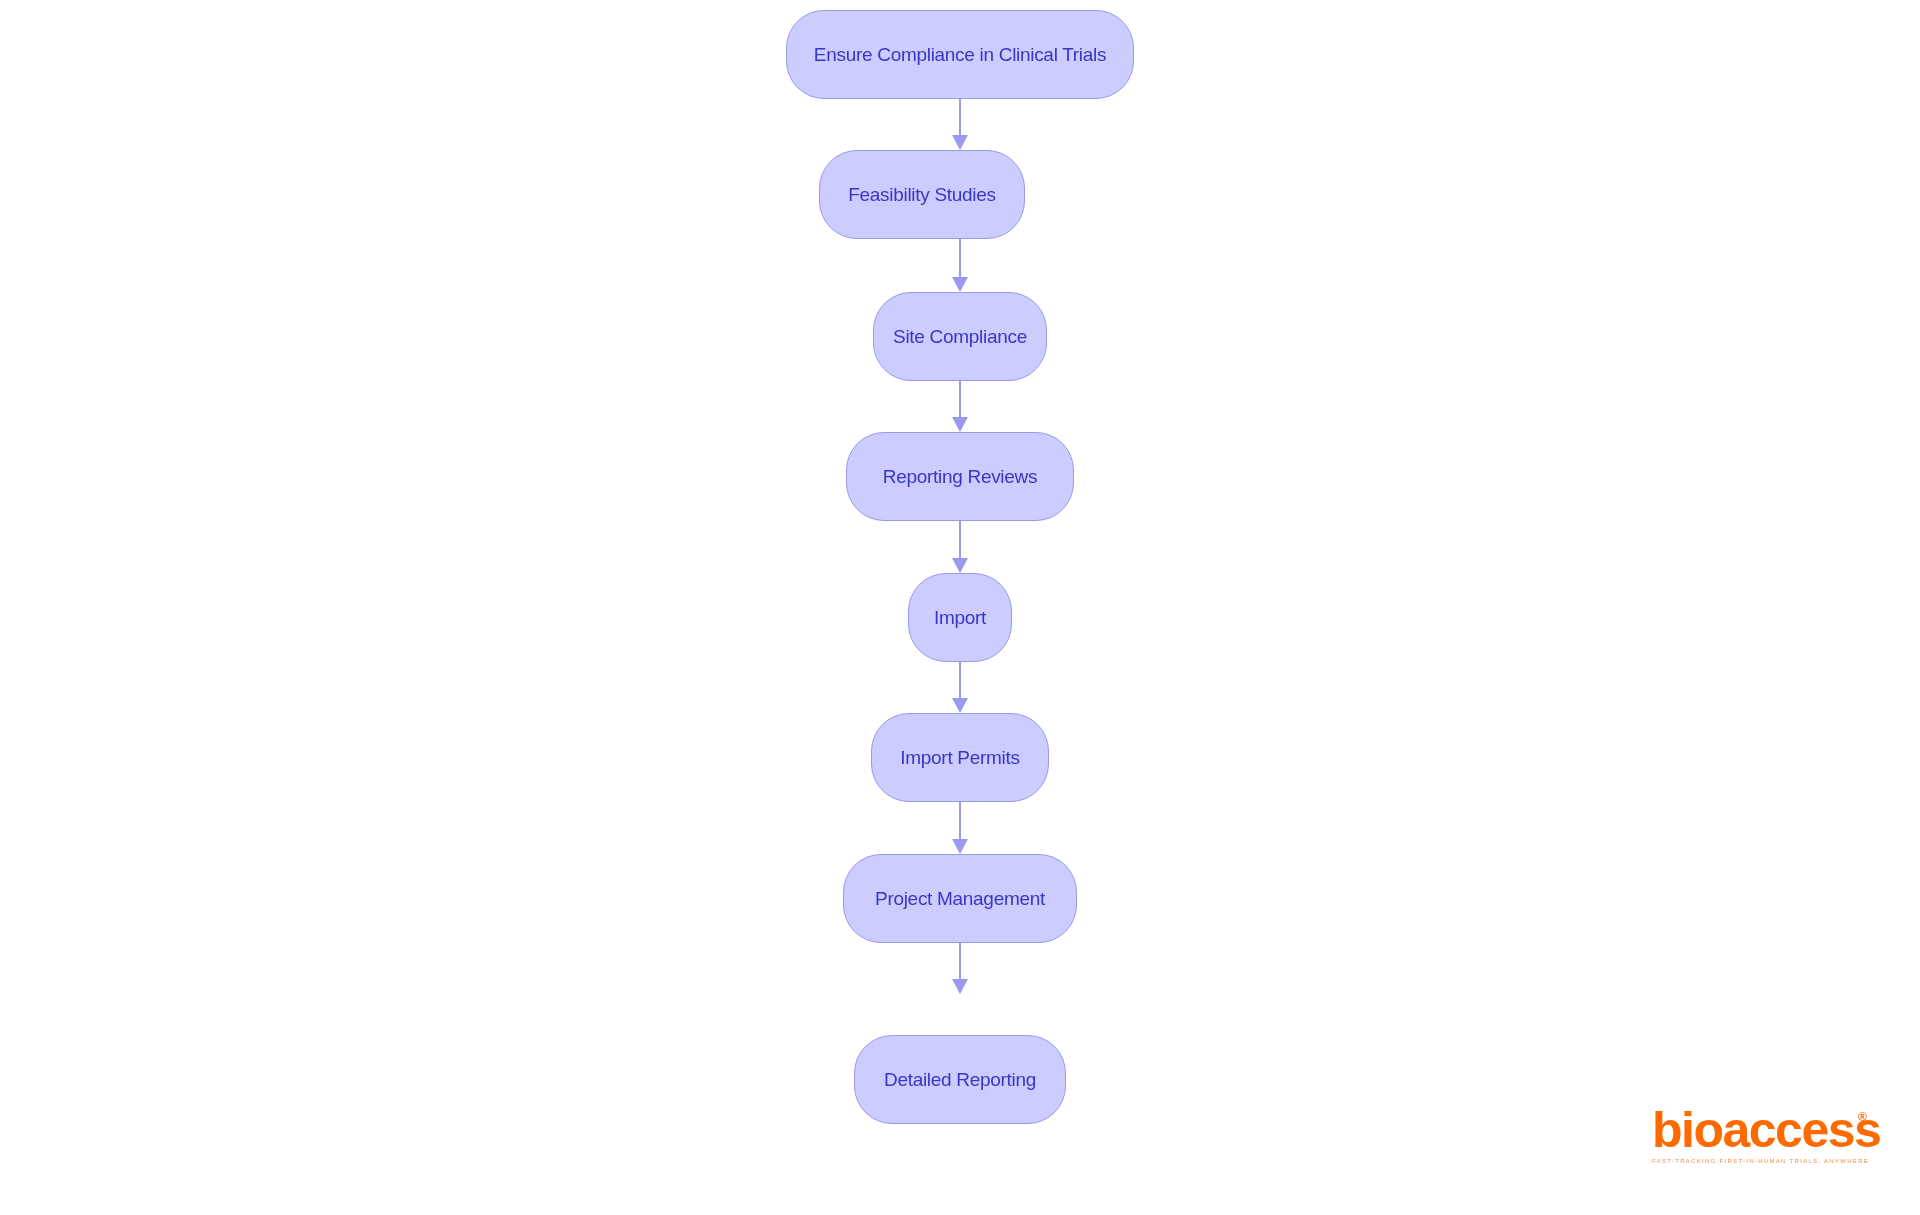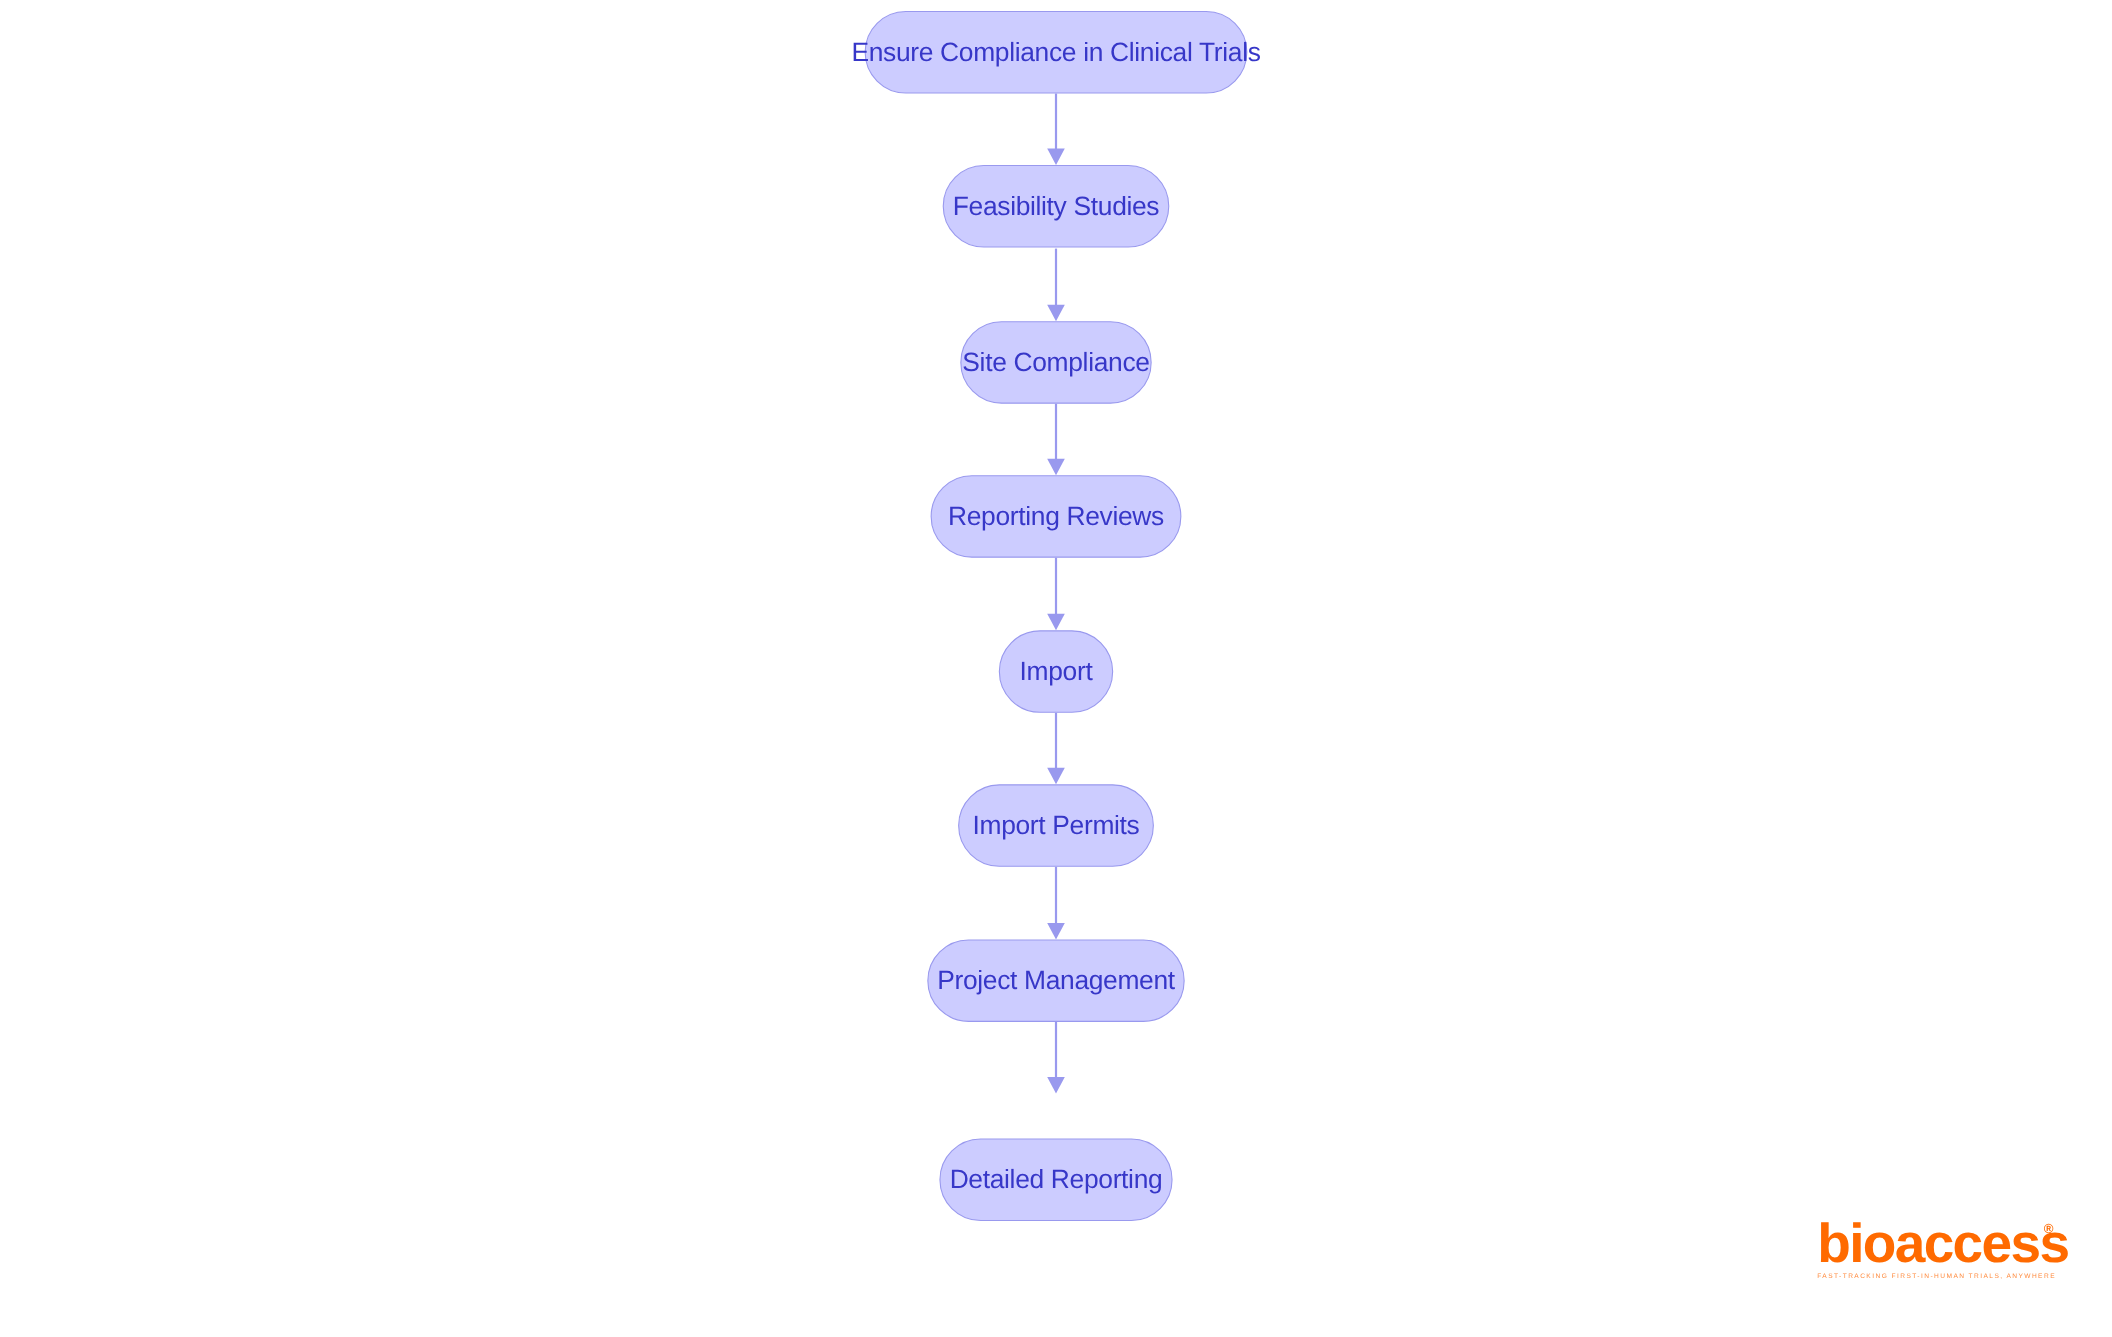--- a/index.html
+++ b/index.html
@@ -1,22 +1,22 @@
 <!DOCTYPE html>
 <html><head>
 <meta charset="utf-8">
 <style>
   html, body { margin:0; padding:0; }
   body { width:1920px; height:1215px; background:#ffffff; position:relative; overflow:hidden; font-family:"Liberation Sans", sans-serif; }
   #diagram { position:absolute; left:0; top:0; width:1920px; height:1215px; }
   .node {
-    position:absolute; box-sizing:border-box; height:75px;
+    position:absolute; box-sizing:border-box; height:89px;
     background:#CCCCFF; border:1.5px solid #9999EE; border-radius:38px;
     display:flex; align-items:center; justify-content:center;
-    color:#3737C8; font-size:24px; letter-spacing:-0.3px; white-space:nowrap;
+    color:#3737C8; font-size:19px; letter-spacing:-0.3px; white-space:nowrap;
   }
   .edge { position:absolute; left:959px; width:2px; background:#9999EE; }
   .arrowhead { position:absolute; left:952px; width:0; height:0;
     border-left:8px solid transparent; border-right:8px solid transparent; border-top:15px solid #9999EE; }
   .logo { position:absolute; left:1652px; top:1104px; width:220px; }
   .logo-word { color:#FF6A00; font-weight:bold; font-size:50px; letter-spacing:-1.5px; line-height:52px; }
   .logo-reg { position:absolute; left:206px; top:6px; font-size:12px; color:#FF6A00; font-weight:bold; }
   .logo-tag { color:#FF8A3D; font-size:6px; letter-spacing:1.3px; margin-top:2px; white-space:nowrap; }
 </style>
 </head>
@@ -39,21 +39,21 @@
   <div class="edge" style="top:648px;height:52px"></div>
   <div class="arrowhead" style="top:698px"></div>
 
   <div class="edge" style="top:788px;height:52px"></div>
   <div class="arrowhead" style="top:839px"></div>
 
   <div class="edge" style="top:929px;height:52px"></div>
   <div class="arrowhead" style="top:979px"></div>
 
   <div class="node" style="left:786px;top:10px;width:348px">Ensure Compliance in Clinical Trials</div>
-  <div class="node" style="left:857px;top:150px;width:206px">Feasibility Studies</div>
+  <div class="node" style="left:819px;top:150px;width:206px">Feasibility Studies</div>
   <div class="node" style="left:873px;top:292px;width:174px">Site Compliance</div>
   <div class="node" style="left:846px;top:432px;width:228px">Reporting Reviews</div>
   <div class="node" style="left:908px;top:573px;width:104px">Import</div>
   <div class="node" style="left:843px;top:854px;width:234px">Project Management</div>
   <div class="node" style="left:871px;top:713px;width:178px">Import Permits</div>
   <div class="node" style="left:854px;top:1035px;width:212px">Detailed Reporting</div>
 </div>
 
 <div class="logo">
   <div class="logo-word">bioaccess</div>

